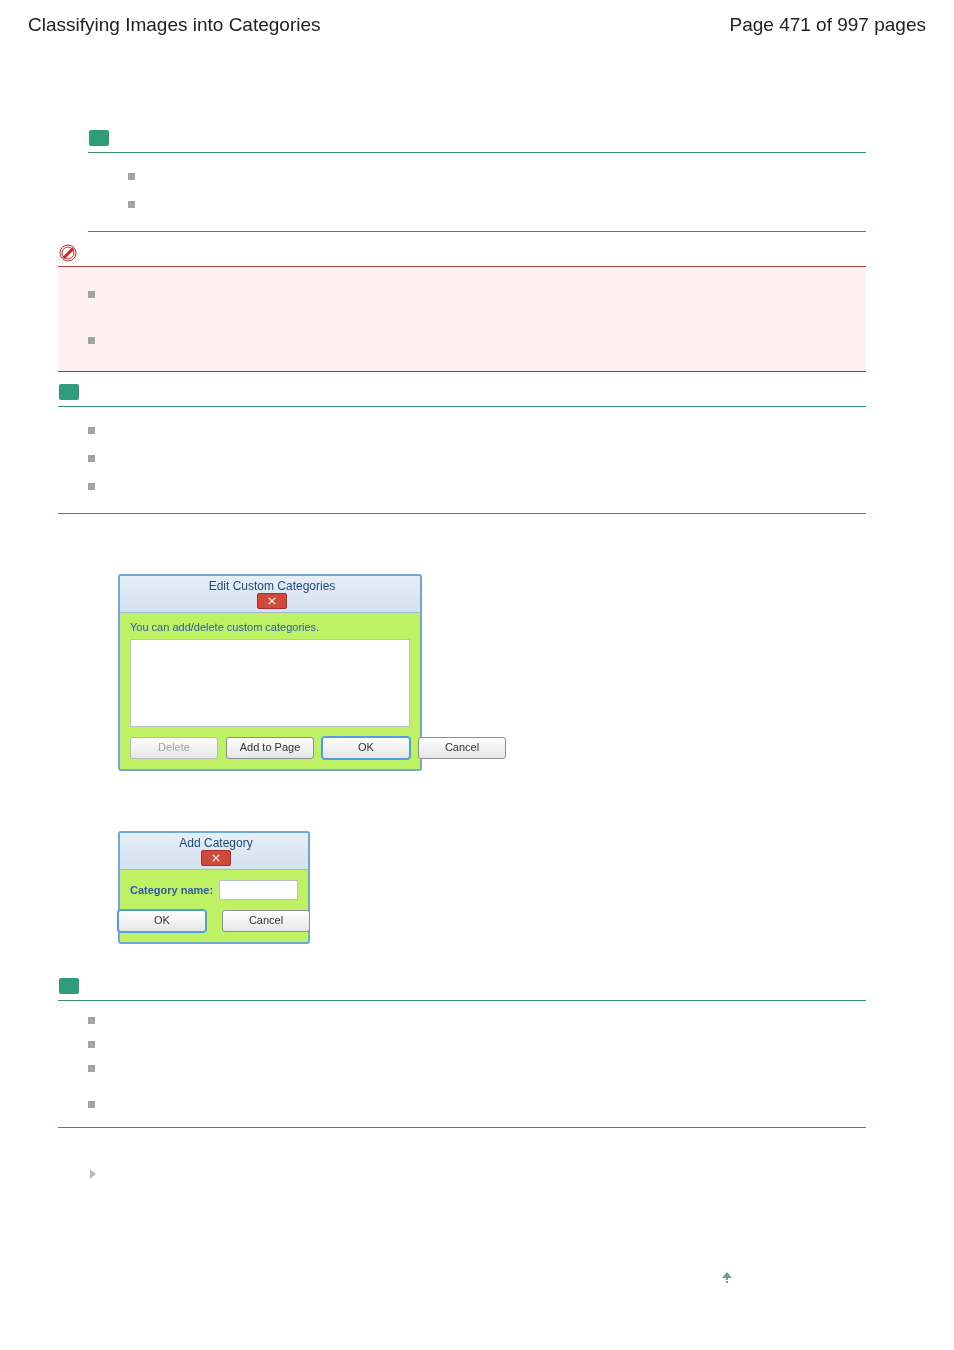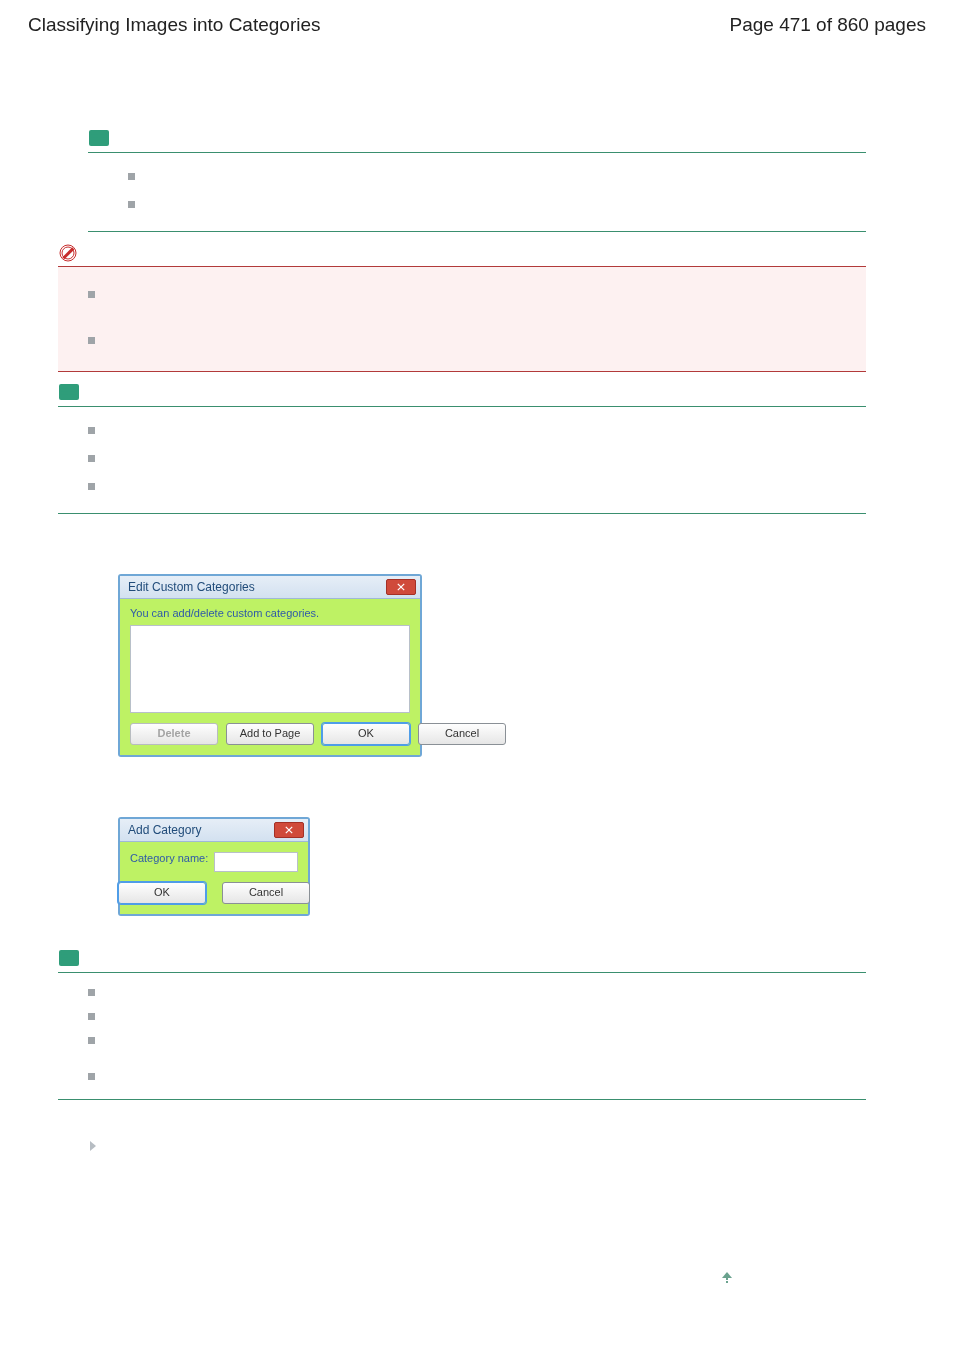--- a/index.html
+++ b/index.html
@@ -110,20 +110,21 @@
   .dialog .titlebar {
     background: linear-gradient(#e6eef7, #d3e1f0);
     padding: 3px 4px 3px 8px;
     display: flex;
     justify-content: space-between;
     align-items: center;
     color: #214c7a;
     font-weight: normal;
     font-size: 12px;
     border-bottom: 1px solid #9fb9d6;
+    flex-direction: column;
   }
   .dialog .titlebar .close {
     width: 28px;
     height: 14px;
     background: #d04a3a;
     border: 1px solid #a33026;
     border-radius: 2px;
     display: flex;
     align-items: center;
     justify-content: center;
@@ -160,42 +161,42 @@
     color: #333;
     padding: 0 10px;
   }
   .dbtn.focus {
     box-shadow: 0 0 0 1px #4f9de8;
     border-color: #4f9de8;
   }
   .dbtn.disabled {
     color: #a4a4a4;
     border-color: #b8bcc0;
-    font-weight: bold;
   }
   .txt-input {
     display: inline-block;
     background: #ffffff;
     border: 1px solid #b8c0c9;
     height: 18px;
     vertical-align: middle;
   }
 
   
   #dlg-edit { width: 300px; }
   #dlg-add  { width: 188px; }
 
   #dlg-add .client {
     padding: 10px;
   }
   #dlg-add .row {
     display: flex;
-    align-items: flex-start;
+    align-items: center;
     gap: 6px;
     margin-bottom: 10px;
+    font-weight: bold;
   }
   #dlg-add .row .lbl {
     color: #2f5aa8;
     font-size: 11px;
     white-space: nowrap;
   }
 
   
   .chevron {
     margin: 40px 0 0 30px;
@@ -209,21 +210,21 @@
     color: #6aa28e;
   }
 </style>
 </head>
 <body>
 
 <div class="page">
 
   <div class="head">
     <span>Classifying Images into Categories</span>
-    <span>Page 471 of 860 pages</span>
+    <span>Page 471 of 997 pages</span>
   </div>
 
   <div class="content">
 
     <div class="block note" style="margin-left:30px;">
       <div class="icon-row">
         <span class="icon icon-note">
           <svg viewBox="0 0 22 18" width="22" height="18">
             <rect x="1" y="1" width="20" height="16" rx="2" fill="#2f9d7a"></rect>
             <rect x="3" y="4" width="7" height="1.5" fill="#fff"></rect>

